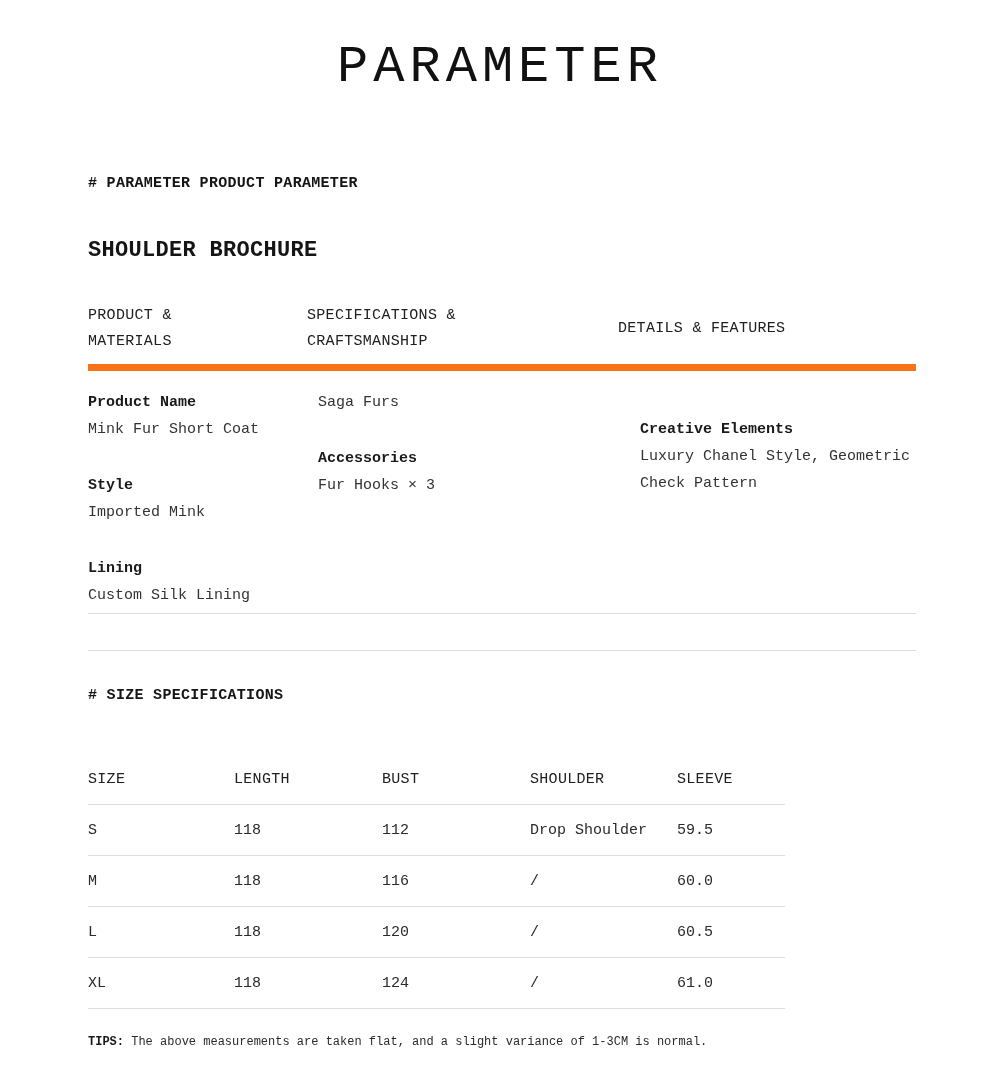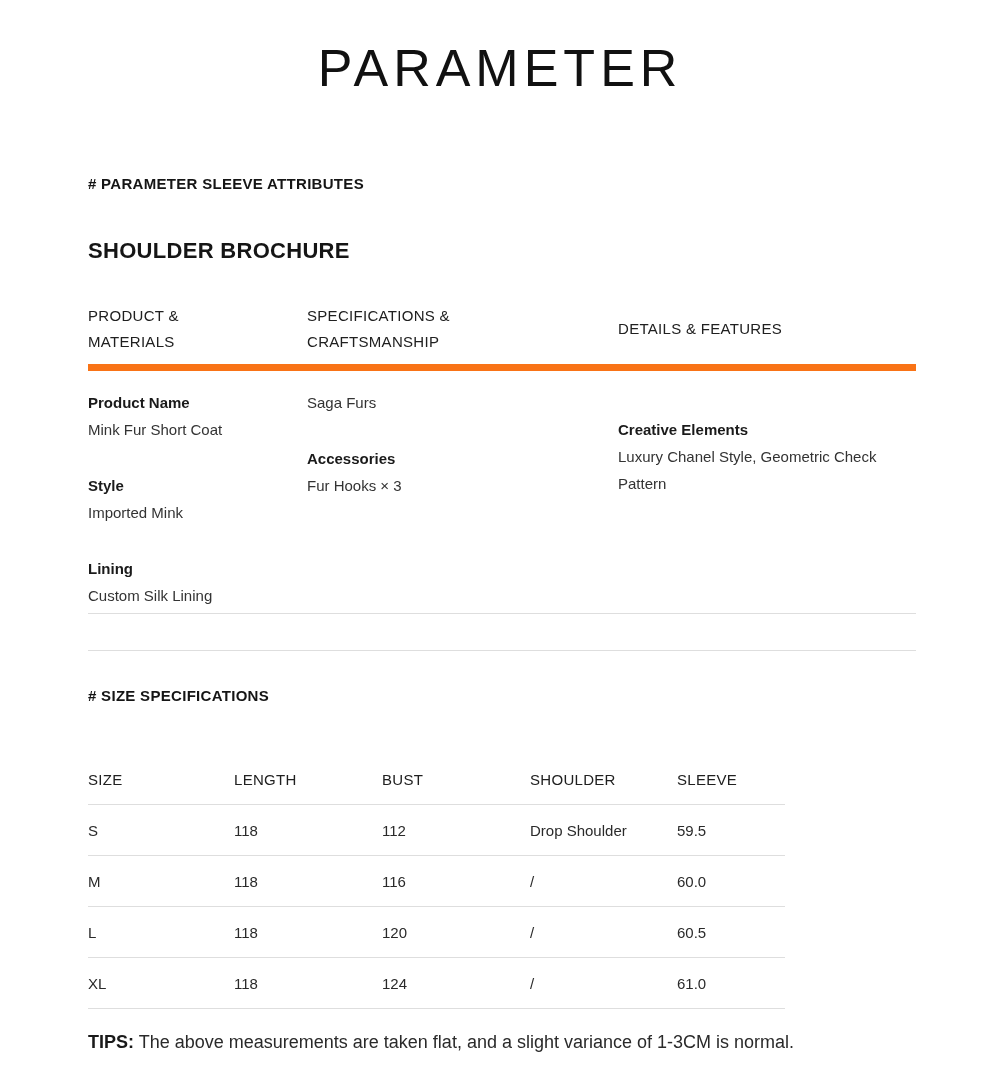--- a/index.html
+++ b/index.html
@@ -6,21 +6,21 @@
     margin: 0;
     padding: 0;
     background: #ffffff;
   }
   .page {
     position: relative;
     width: 1000px;
     height: 1079px;
     overflow: hidden;
     background: #ffffff;
-    font-family: Liberation Sans, sans-serif;
+    font-family: Liberation Mono, monospace;
     color: #1d1d1d;
   }
 
   
   .title {
     margin: 40px 0 0 0;
     font-size: 52px;
     font-weight: 400;
     line-height: 56px;
     letter-spacing: 5px;
@@ -67,20 +67,21 @@
     color: #202020;
   }
   .b-head > div:nth-child(1) .b-col-header { max-width: 130px; }
   .b-head > div:nth-child(2) .b-col-header { max-width: 185px; }
   .b-body {
     display: grid;
     grid-template-columns: 219px 311px 1fr;
     padding-top: 18px;
     padding-bottom: 4px;
     border-bottom: 1px solid #dedede;
+    gap: 11px;
   }
   .b-col.offset { padding-top: 27px; }
   .attr-group { margin-bottom: 29px; }
   .attr-group:last-child { margin-bottom: 0; }
   .attr-label {
     font-size: 15px;
     font-weight: 700;
     line-height: 27px;
     color: #1a1a1a;
   }
@@ -127,34 +128,34 @@
     font-weight: 400;
     color: #2a2a2a;
     padding: 0;
     vertical-align: middle;
     border-bottom: 1px solid #dedede;
   }
 
   
   .tips {
     margin: 24px 0 0 88px;
-    font-size: 18px;
+    font-size: 12px;
     line-height: 19px;
     color: #2a2a2a;
   }
   .tips-label { font-weight: 700; color: #1a1a1a; }
 </style>
 </head>
 <body>
 
 <div class="page">
 
   <h1 class="title">PARAMETER</h1>
 
-  <h2 class="hash-heading attrs-heading"># PARAMETER SLEEVE ATTRIBUTES</h2>
+  <h2 class="hash-heading attrs-heading"># PARAMETER PRODUCT PARAMETER</h2>
 
   <h3 class="brochure-title">SHOULDER BROCHURE</h3>
 
   <div class="brochure">
     <div class="b-head">
       <div>
         <div class="b-col-header">PRODUCT &amp; MATERIALS</div>
       </div>
       <div>
         <div class="b-col-header">SPECIFICATIONS &amp; CRAFTSMANSHIP</div>

